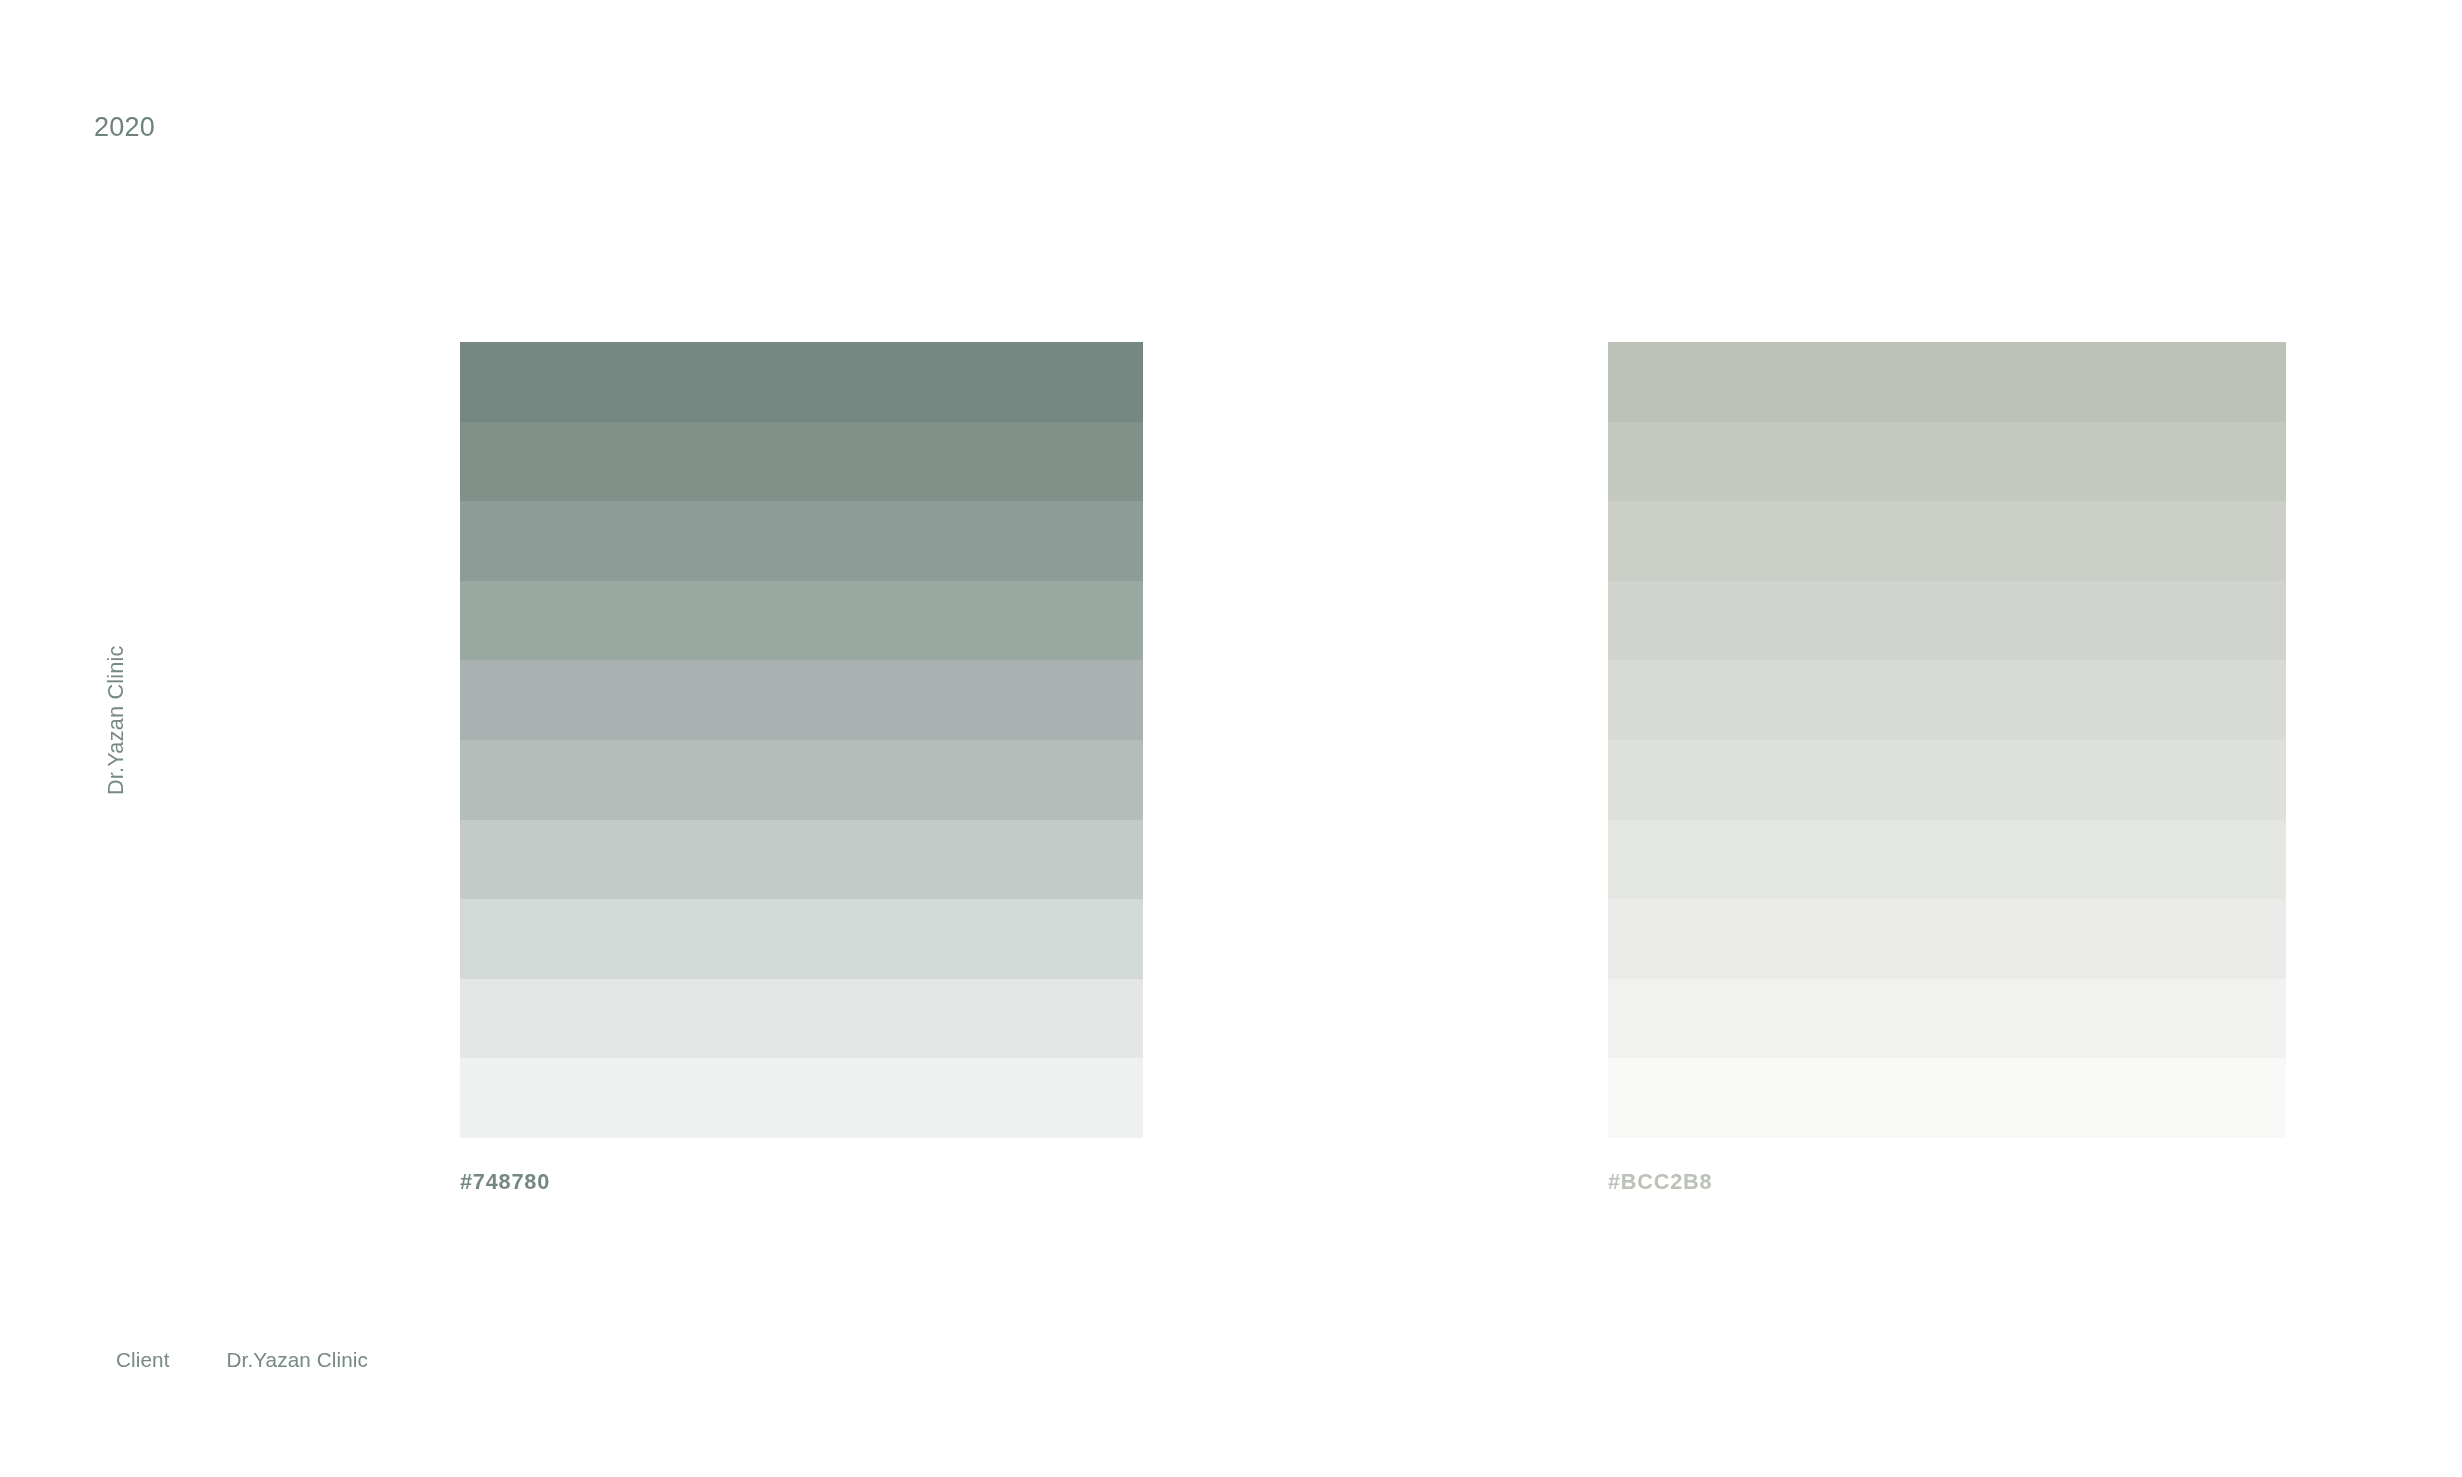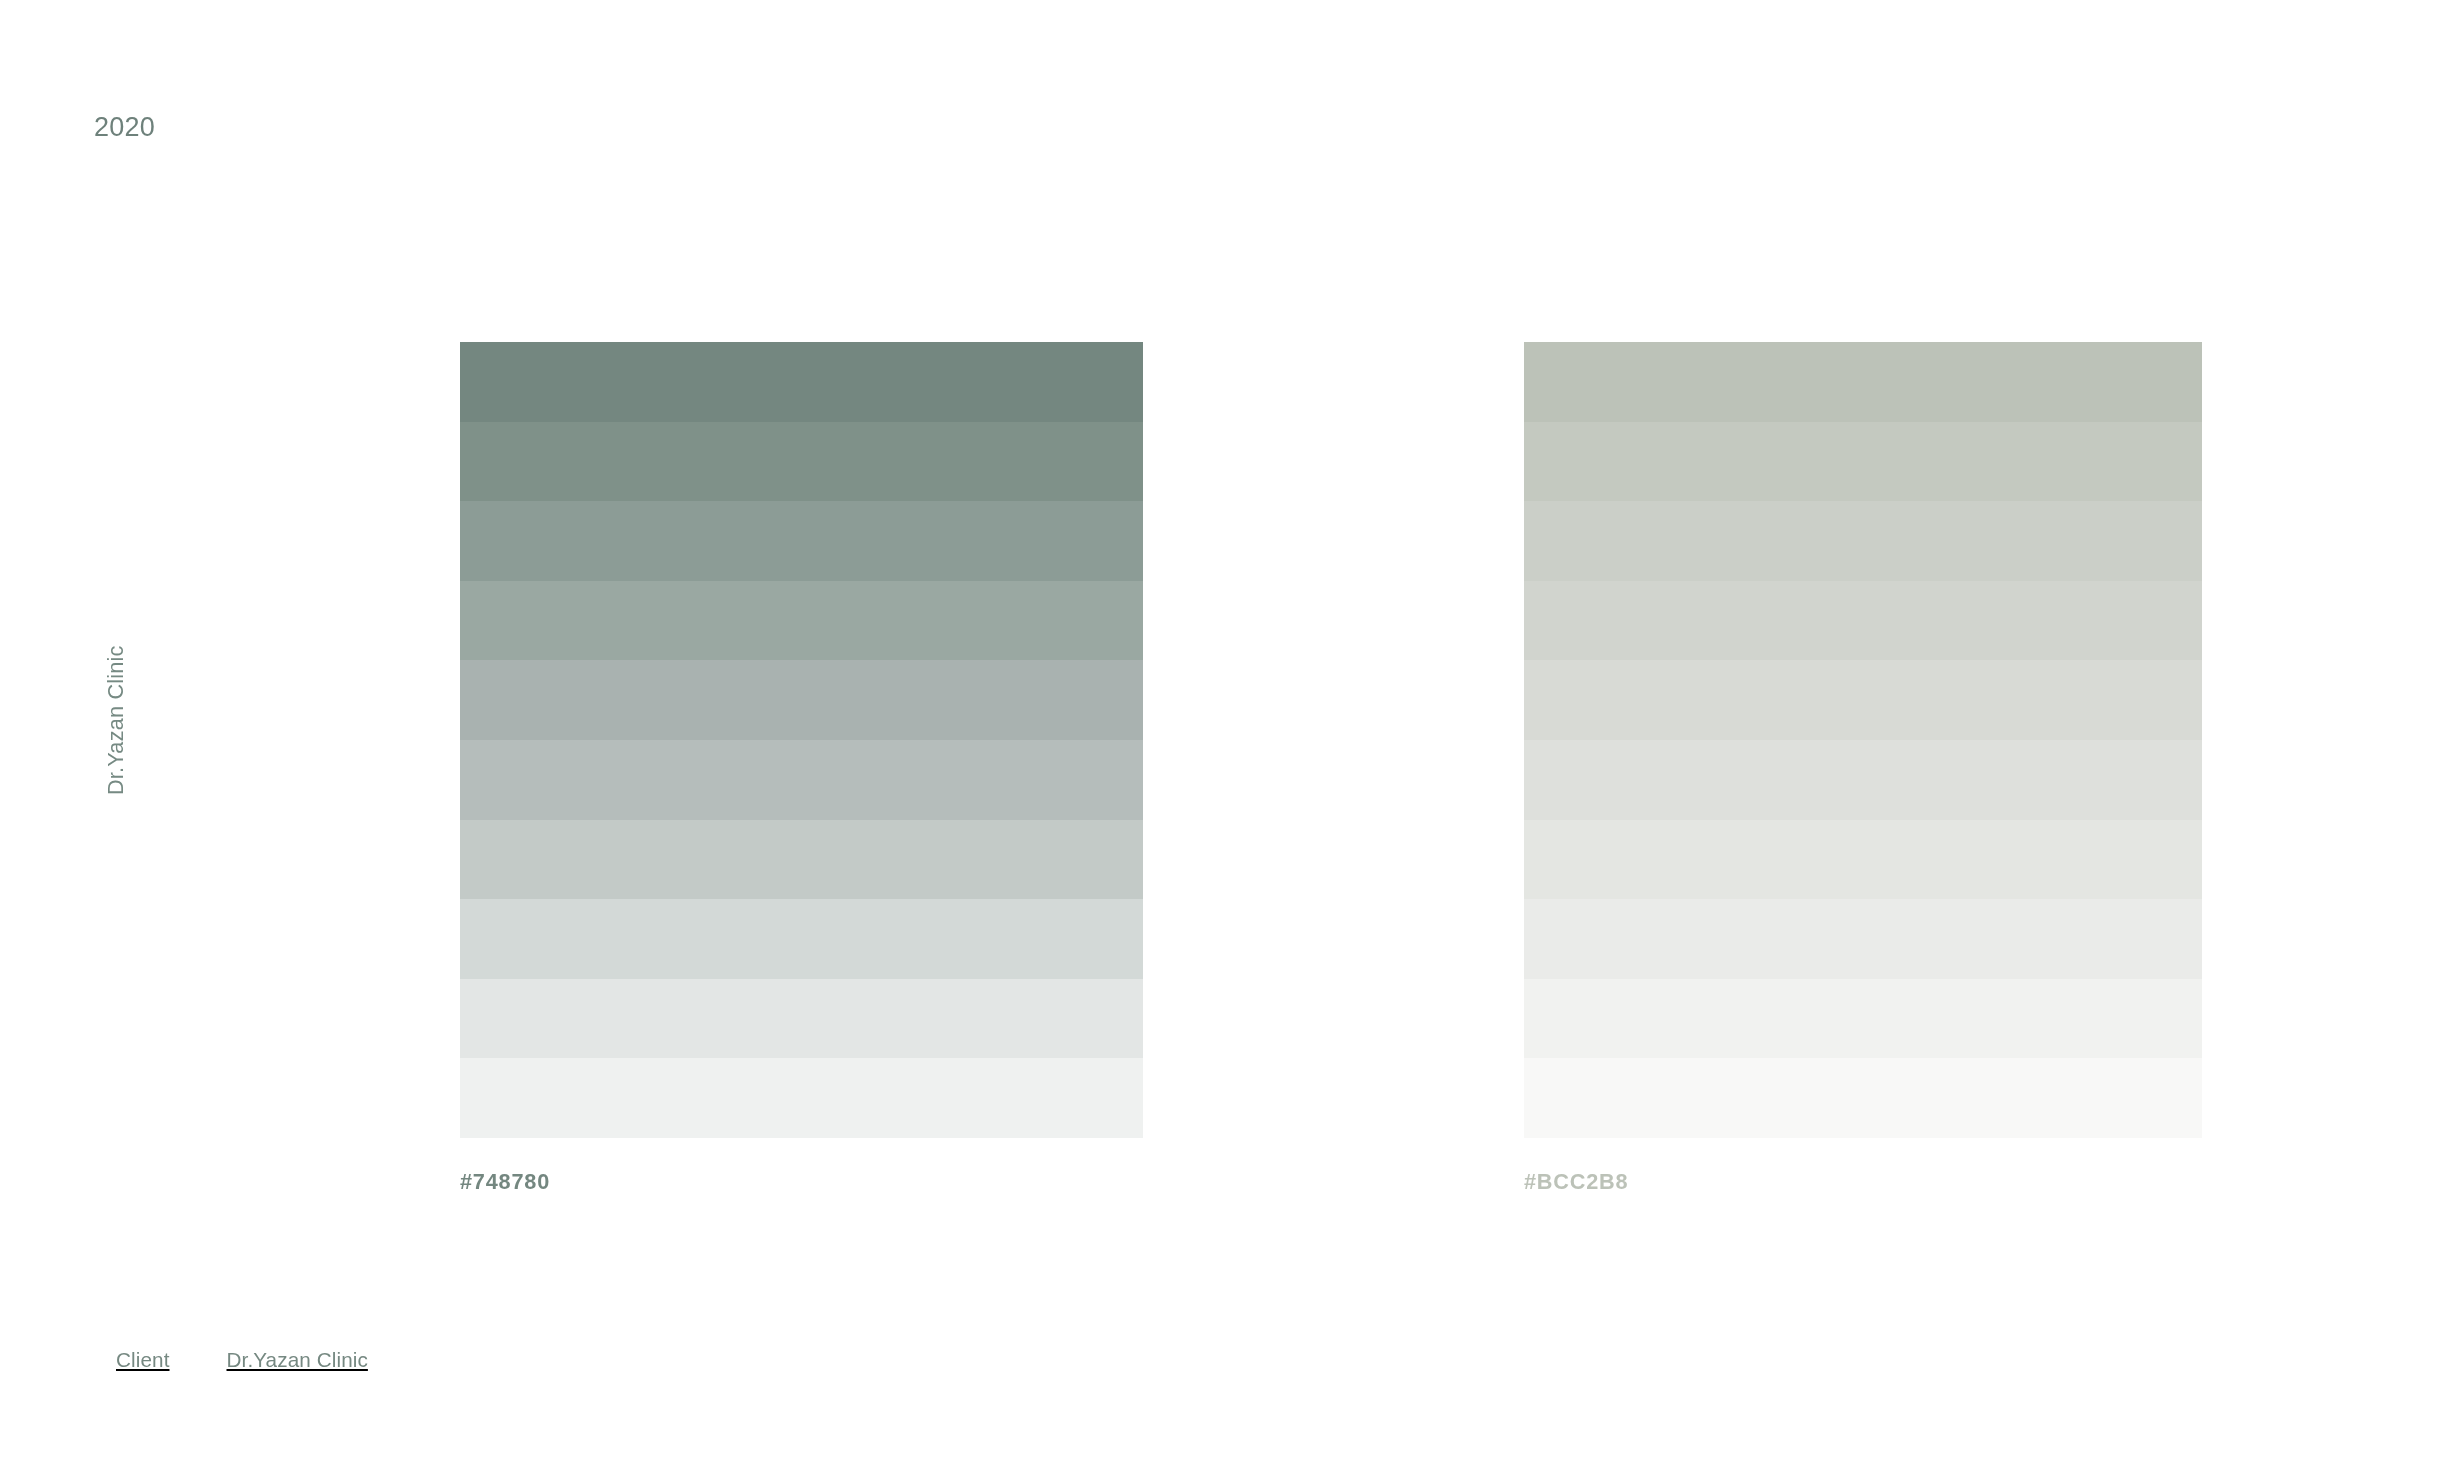--- a/index.html
+++ b/index.html
@@ -47,21 +47,21 @@
     transform-origin: left top;
     transform: rotate(-90deg);
   }
 
   
   .palette {
     position: absolute;
     top: 342px;
   }
   .palette.left  { left: 460px;  width: 683px; }
-  .palette.right { left: 1524px; width: 678px; }
+  .palette.right { left: 1608px; width: 678px; }
 
   .swatch-stack {
     display: flex;
     flex-direction: column;
     width: 100%;
     height: 796px;
   }
   .swatch-band {
     flex: 1 1 0;
     width: 100%;
@@ -77,21 +77,20 @@
   }
 
   
   .footer {
     position: absolute;
     left: 116px;
     top: 1350px;
     display: flex;
     align-items: baseline;
     white-space: nowrap;
-    text-decoration: underline;
   }
   .footer-key {
     font-size: 20.7px;
     font-weight: 300;
     letter-spacing: 0.1px;
     color: #768982;
     line-height: 1;
   }
   .footer-value {
     margin-left: 57px;

